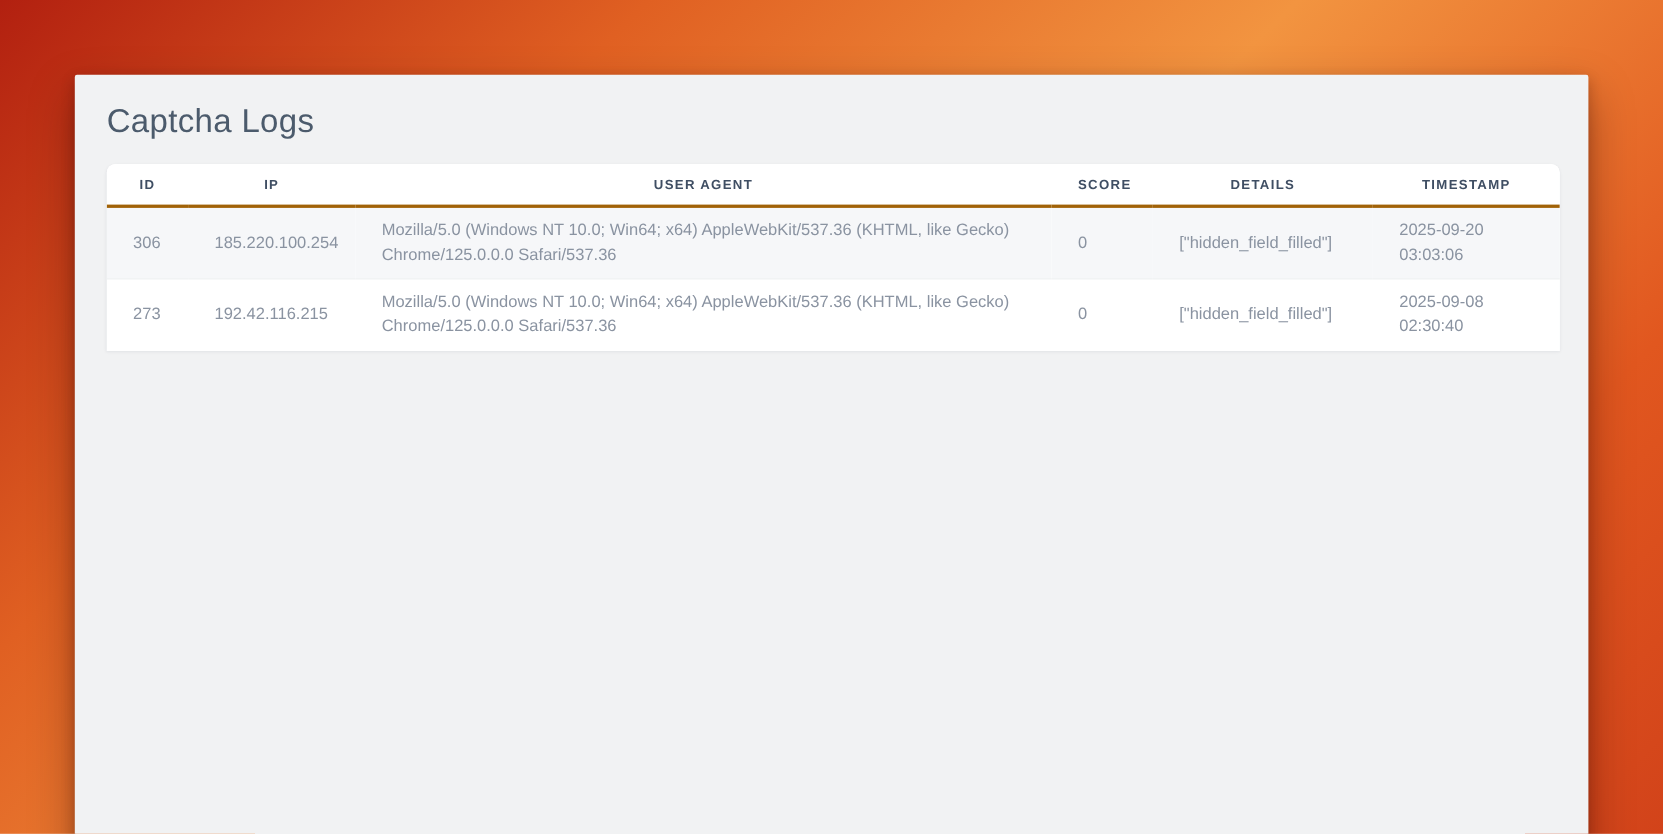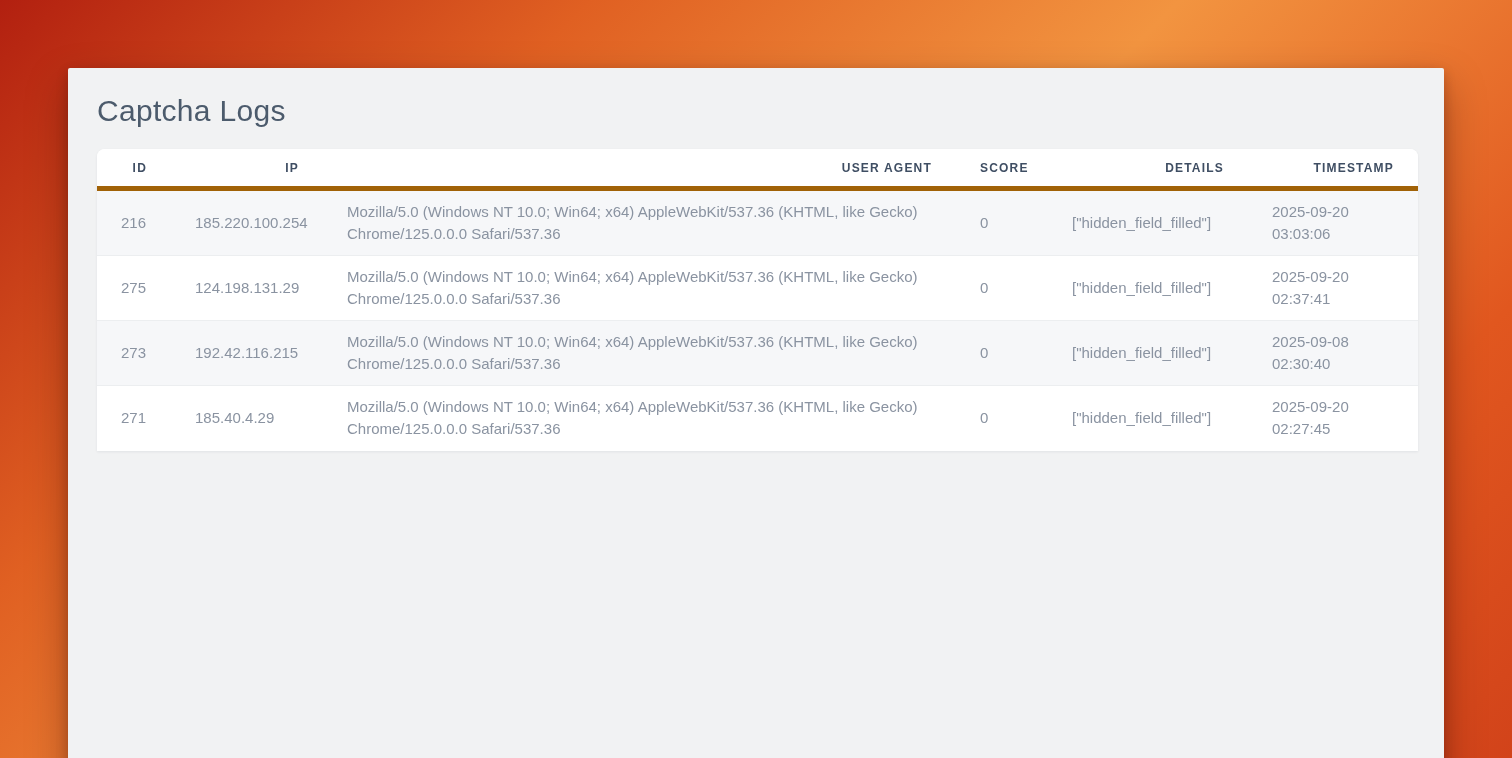--- a/index.html
+++ b/index.html
@@ -46,28 +46,28 @@
     border-collapse: collapse;
     table-layout: fixed;
   }
   col.c-id        { width: 74px;  }
   col.c-ip        { width: 152px; }
   col.c-ua        { width: 633px; }
   col.c-score     { width: 92px;  }
   col.c-details   { width: 200px; }
   col.c-timestamp { width: 170px; }
   thead th {
-    text-align: right;
+    text-align: center;
     font-size: 12px;
     font-weight: 700;
     letter-spacing: 1.2px;
     color: #3f4e63;
     padding: 12px 24px 11px 24px;
     background: #ffffff;
-    border-bottom: 5px solid #a16207;
+    border-bottom: 3px solid #a16207;
     white-space: nowrap;
     overflow: hidden;
   }
   tbody td {
     font-size: 15px;
     line-height: 22px;
     color: #8a93a1;
     padding: 10px 24px;
     vertical-align: middle;
     border-bottom: 1px solid #eceef0;
@@ -107,47 +107,31 @@
           <th>ID</th>
           <th>IP</th>
           <th>USER AGENT</th>
           <th>SCORE</th>
           <th>DETAILS</th>
           <th>TIMESTAMP</th>
         </tr>
       </thead>
       <tbody>
           <tr>
-    <td>216</td>
+    <td>306</td>
     <td>185.220.100.254</td>
     <td>Mozilla/5.0 (Windows NT 10.0; Win64; x64) AppleWebKit/537.36 (KHTML, like Gecko) Chrome/125.0.0.0 Safari/537.36</td>
     <td>0</td>
     <td>["hidden_field_filled"]</td>
     <td>2025-09-20 03:03:06</td>
-  </tr>
-          <tr>
-    <td>275</td>
-    <td>124.198.131.29</td>
-    <td>Mozilla/5.0 (Windows NT 10.0; Win64; x64) AppleWebKit/537.36 (KHTML, like Gecko) Chrome/125.0.0.0 Safari/537.36</td>
-    <td>0</td>
-    <td>["hidden_field_filled"]</td>
-    <td>2025-09-20 02:37:41</td>
   </tr>
           <tr>
     <td>273</td>
     <td>192.42.116.215</td>
     <td>Mozilla/5.0 (Windows NT 10.0; Win64; x64) AppleWebKit/537.36 (KHTML, like Gecko) Chrome/125.0.0.0 Safari/537.36</td>
     <td>0</td>
     <td>["hidden_field_filled"]</td>
     <td>2025-09-08 02:30:40</td>
   </tr>
-          <tr>
-    <td>271</td>
-    <td>185.40.4.29</td>
-    <td>Mozilla/5.0 (Windows NT 10.0; Win64; x64) AppleWebKit/537.36 (KHTML, like Gecko) Chrome/125.0.0.0 Safari/537.36</td>
-    <td>0</td>
-    <td>["hidden_field_filled"]</td>
-    <td>2025-09-20 02:27:45</td>
-  </tr>
         </tbody>
     </table>
   </div>
 </div>
 
 </body></html>

